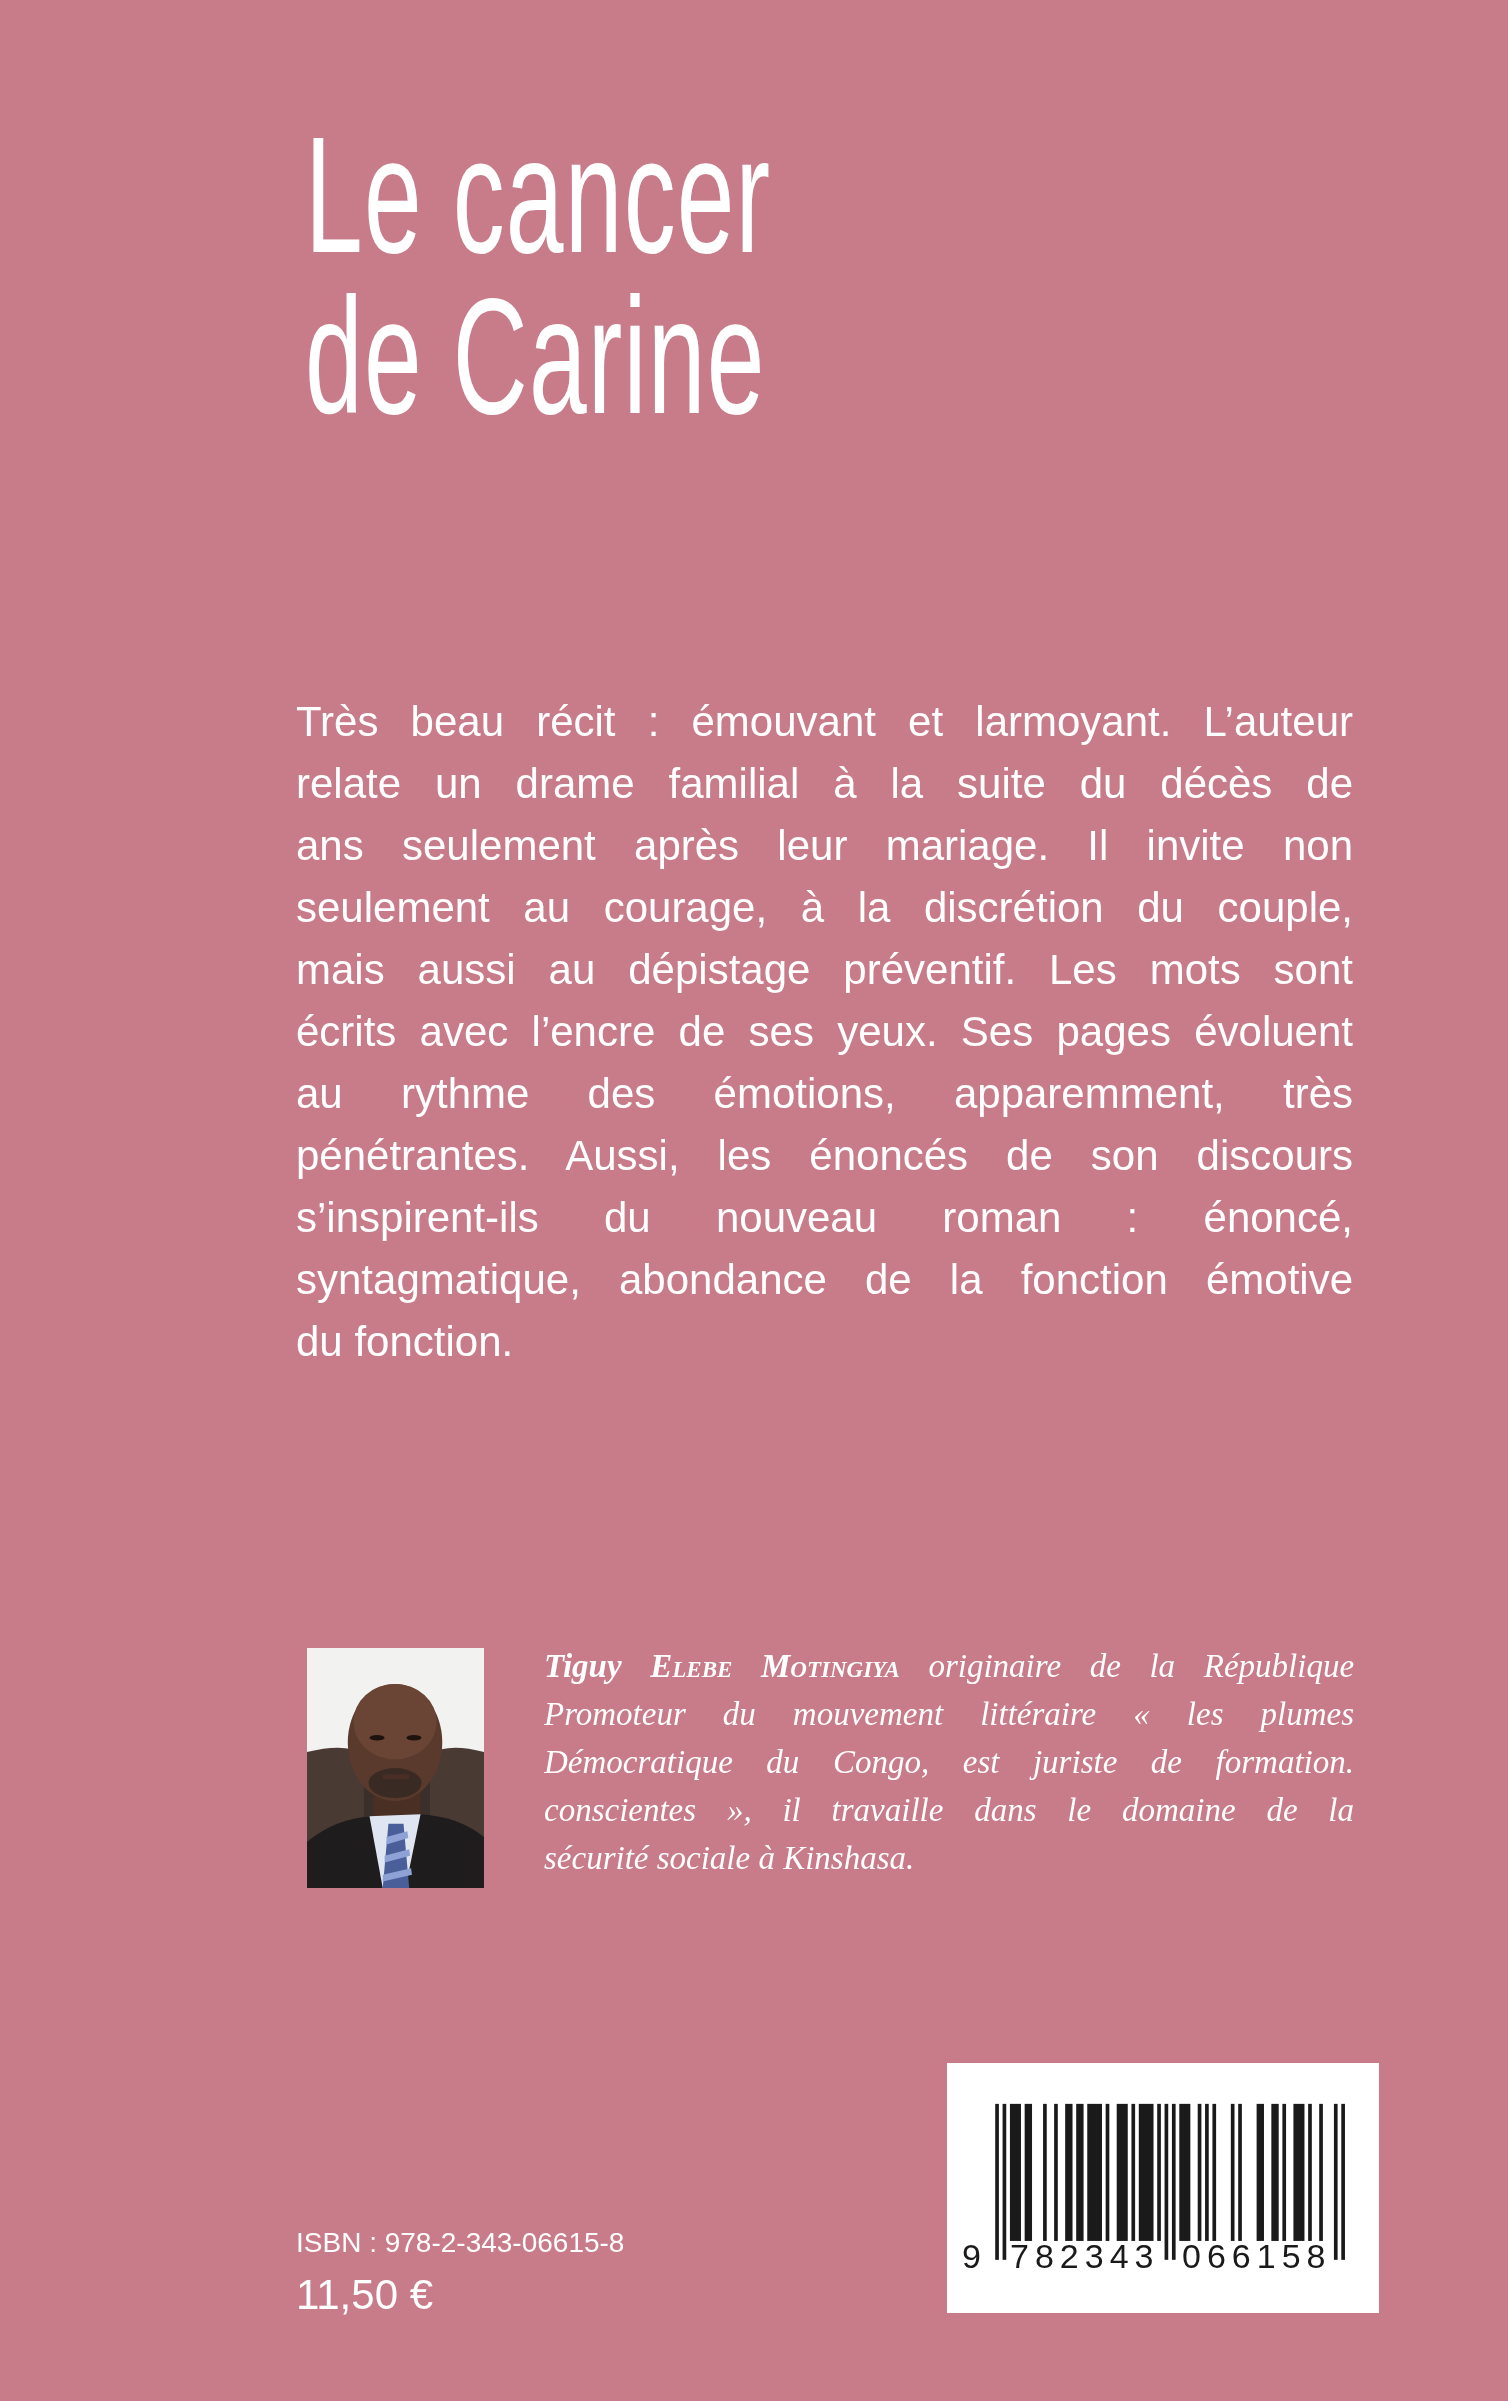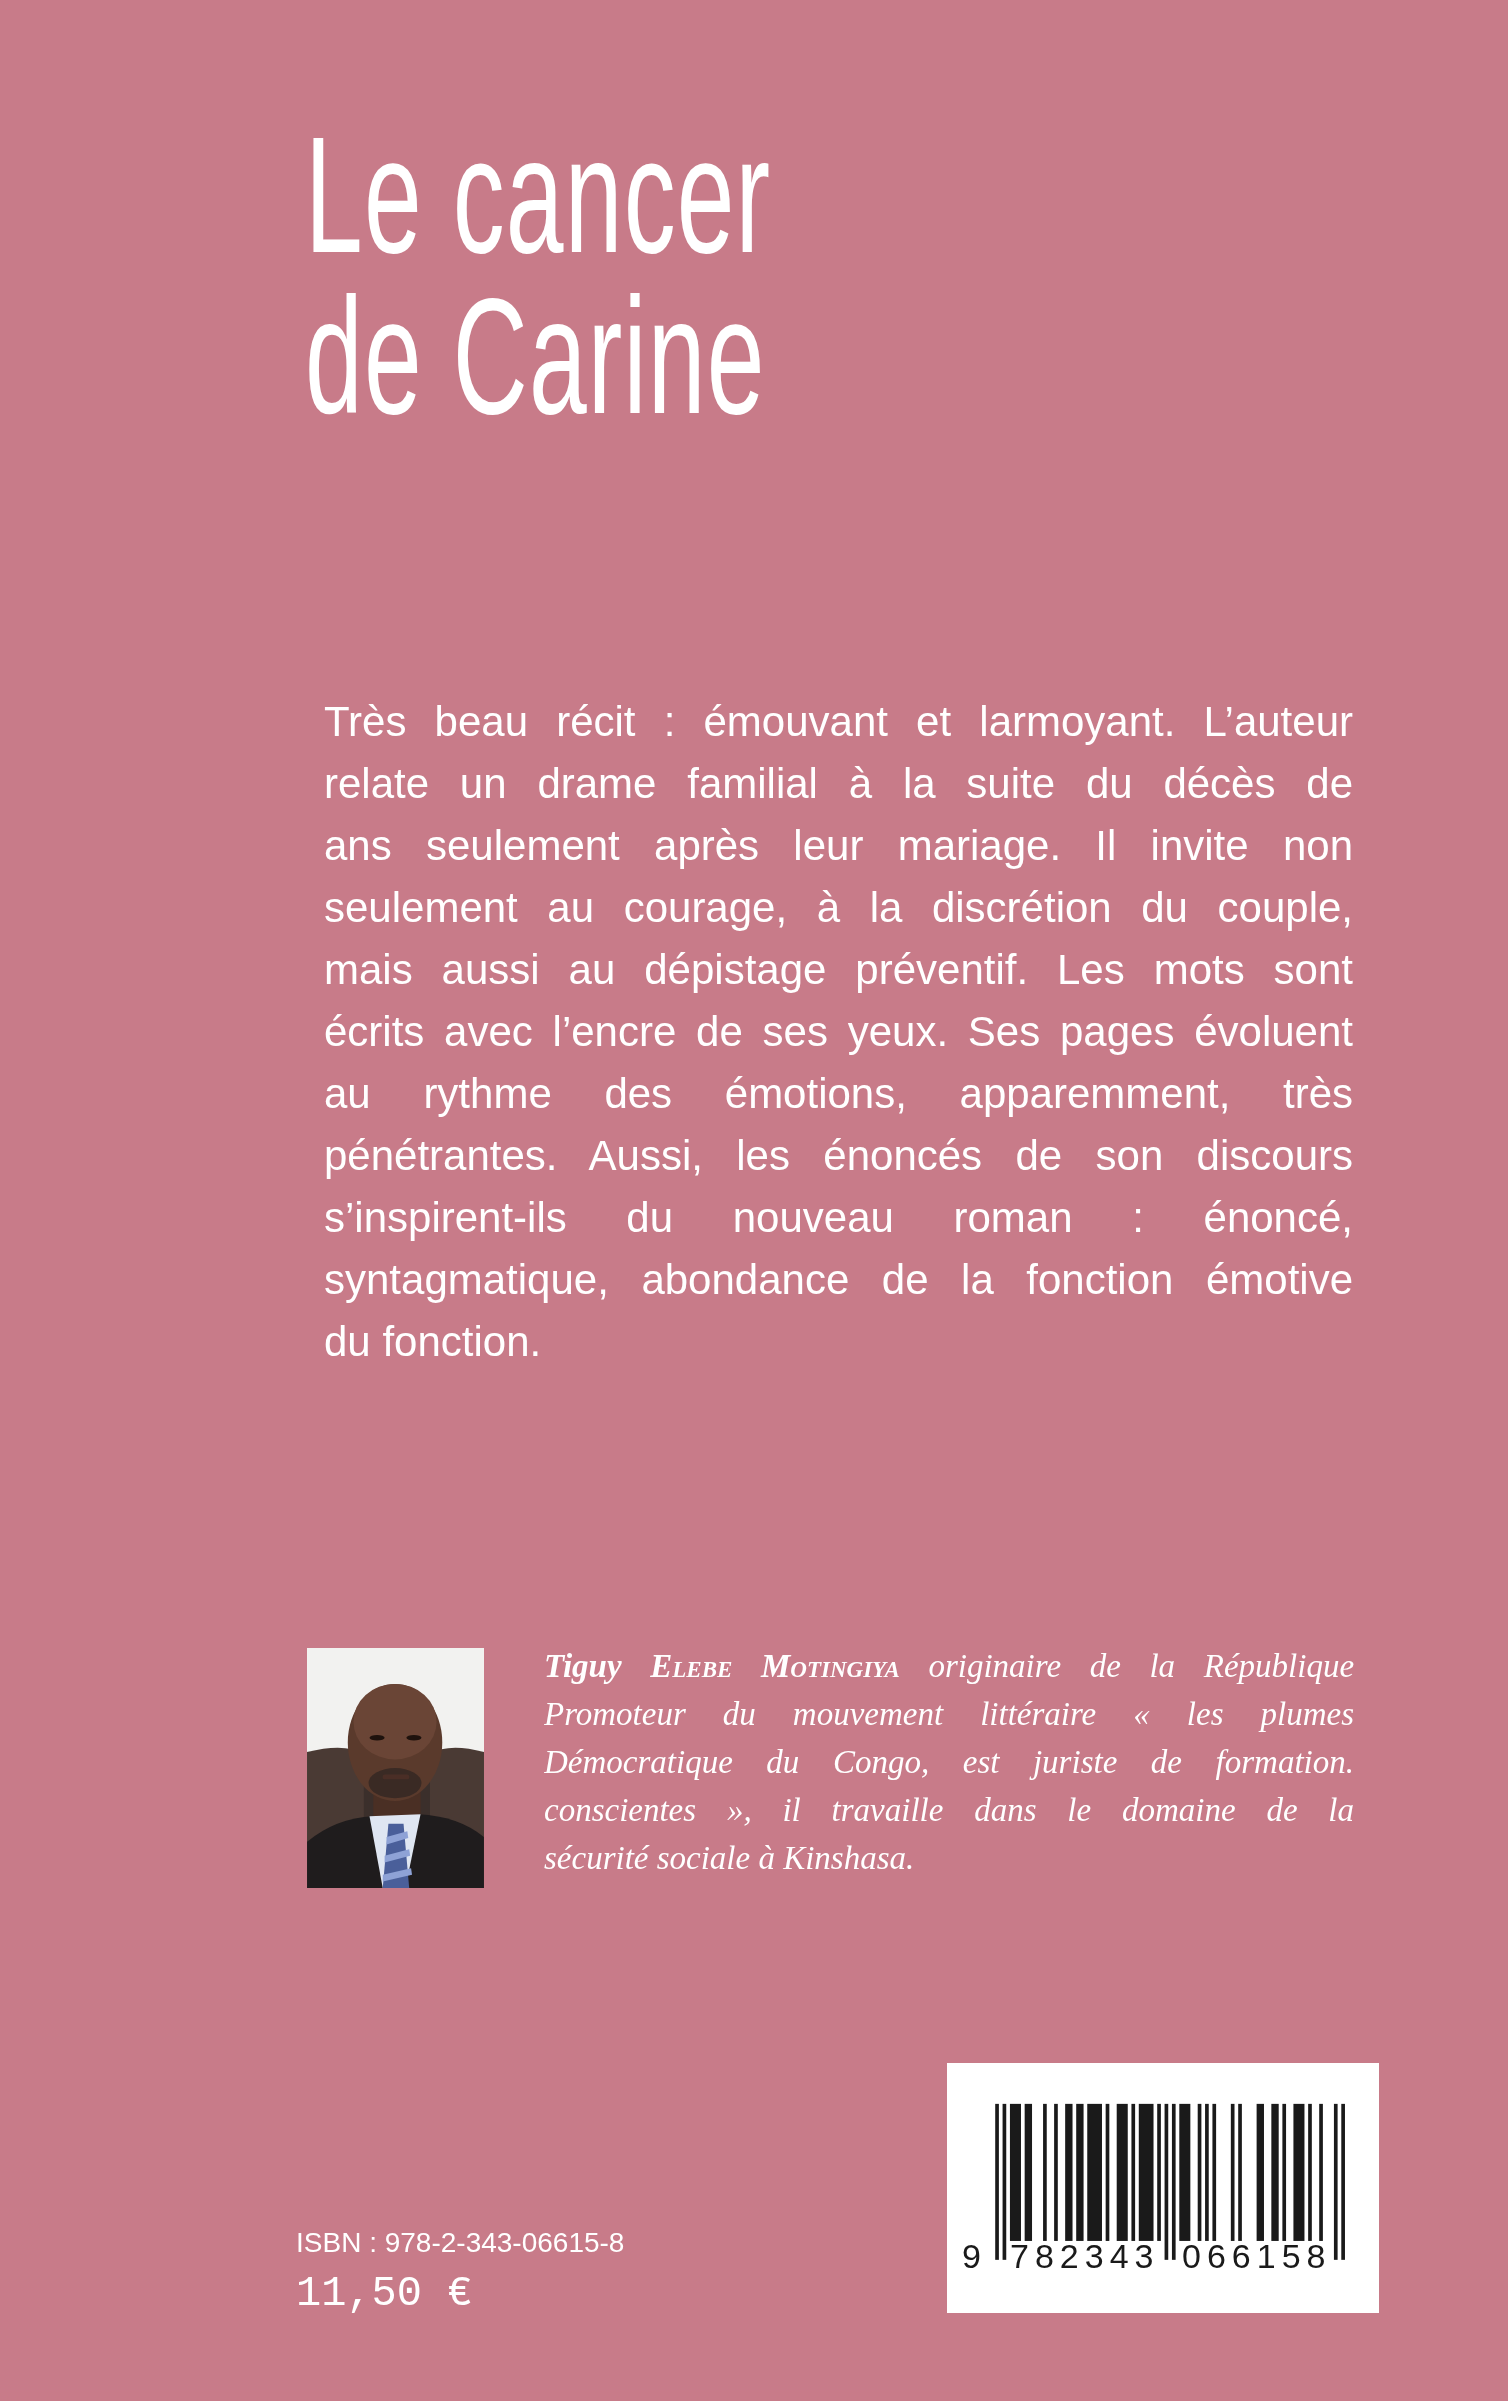--- a/index.html
+++ b/index.html
@@ -37,21 +37,20 @@
     width: 1057px;
   }
   .blurb-line {
     height: 62px;
     line-height: 62px;
     font-size: 42px;
     text-align: justify;
     text-align-last: justify;
     white-space: normal;
     overflow: hidden;
-    margin-left: 28px;
   }
   .blurb-line.last { text-align-last: left; }
 
   
   #author-photo {
     position: absolute;
     left: 291px; top: 1648px;
     width: 177px; height: 240px;
     overflow: hidden;
     background: #f4f4f2;
@@ -80,21 +79,21 @@
   #isbn {
     position: absolute;
     left: 280px; top: 2226px;
     font-size: 28px;
     line-height: 34px;
     white-space: nowrap;
   }
   #price {
     position: absolute;
     left: 280px; top: 2271px;
-    font-family: Liberation Mono, monospace;
+    font-family: Liberation Sans, sans-serif;
     font-size: 42px;
     line-height: 47px;
     white-space: nowrap;
   }
 
   
   #barcode-box {
     position: absolute;
     left: 931px; top: 2063px;
     width: 432px; height: 250px;

